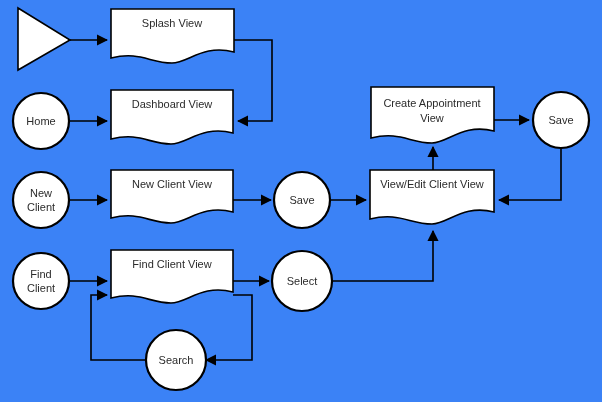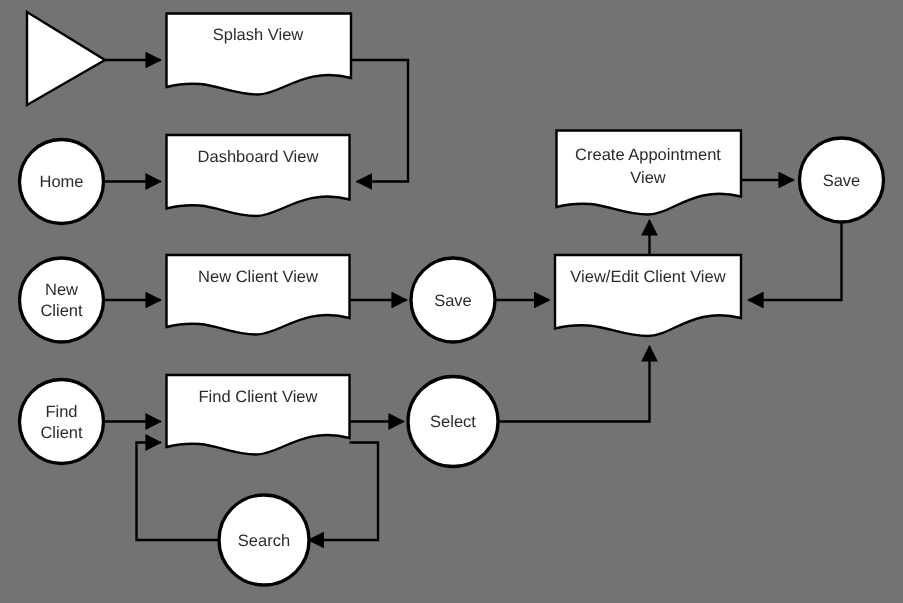--- a/index.html
+++ b/index.html
@@ -10,21 +10,21 @@
   body {
     width: 602px;
     height: 402px;
     font-family: "Liberation Sans", sans-serif;
     overflow: hidden;
   }
   #canvas-wrap {
     position: relative;
     width: 602px;
     height: 402px;
-    background: #737373;
+    background: #3b82f6;
   }
   svg#flow {
     display: block;
     width: 602px;
     height: 402px;
   }
   .shape-stroke {
     fill: #ffffff;
     stroke: #000000;
     stroke-width: 1.6;

